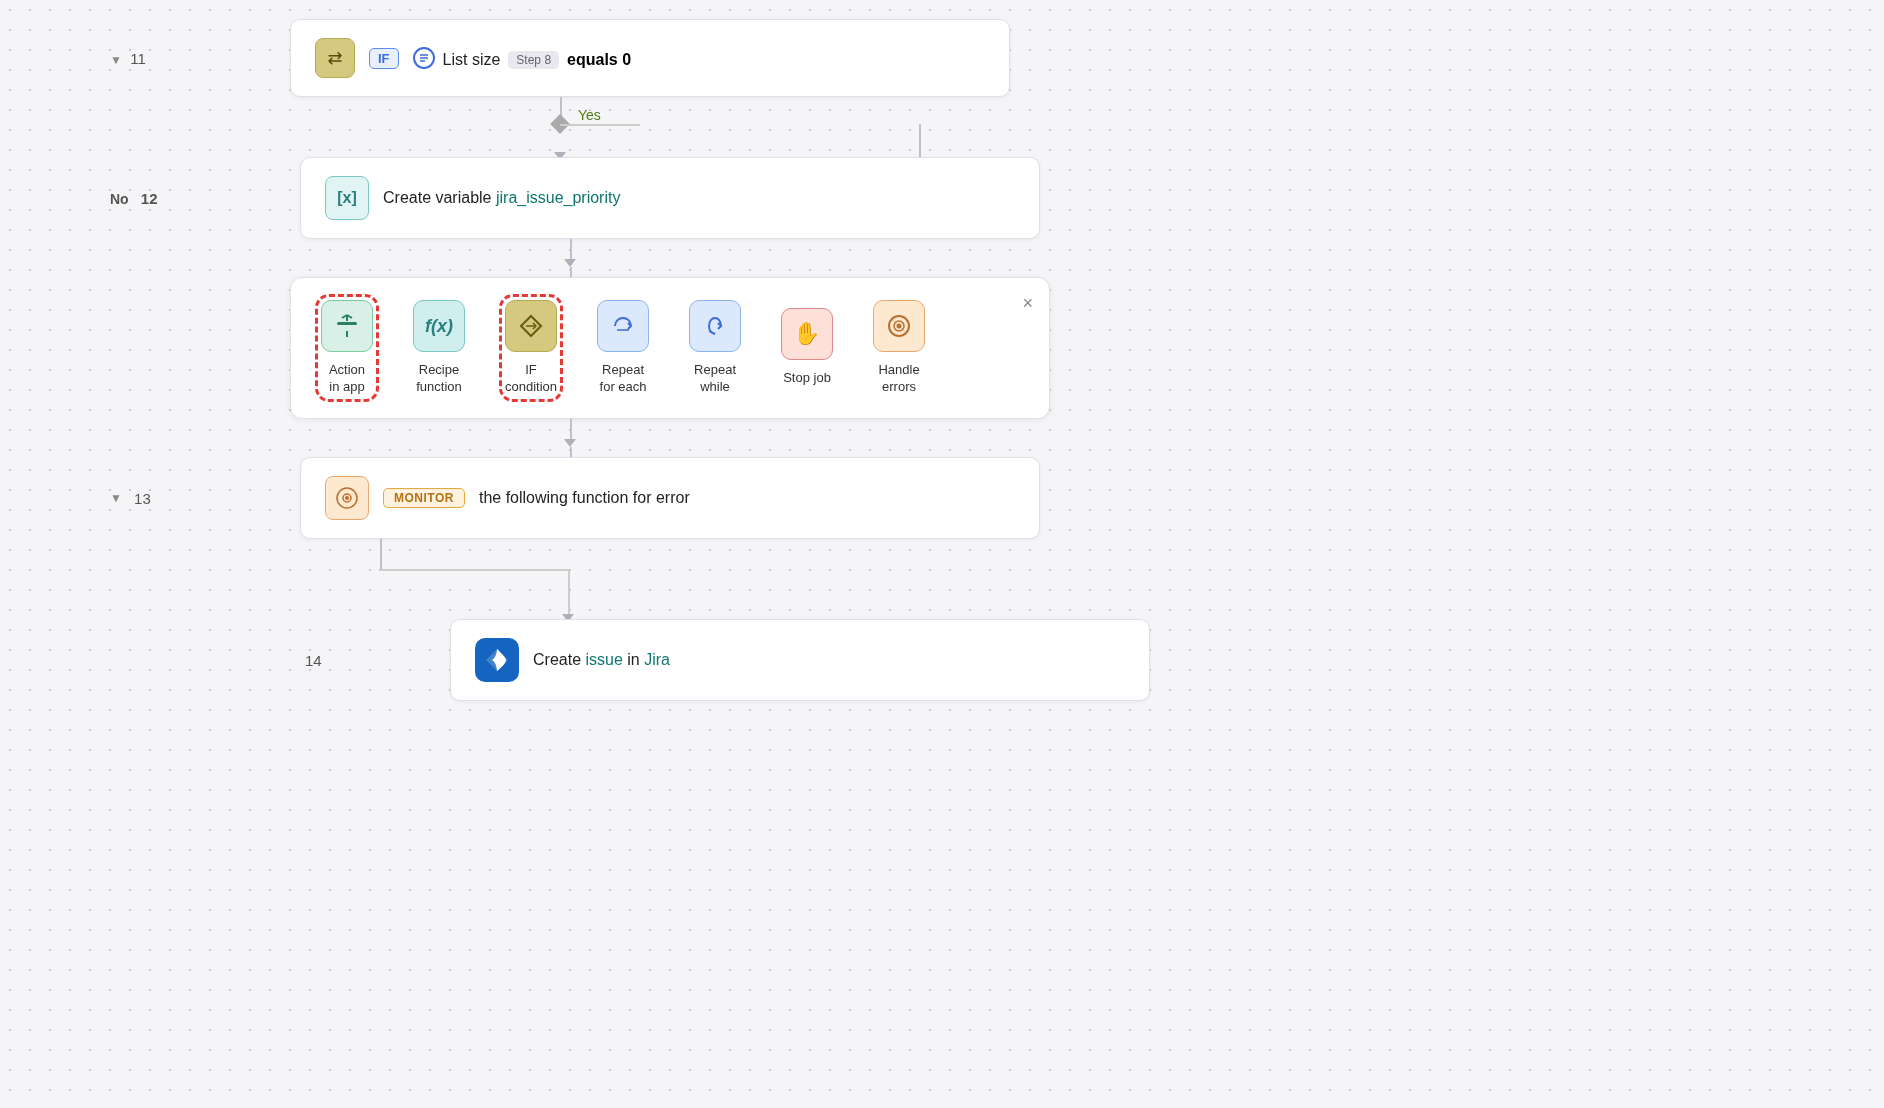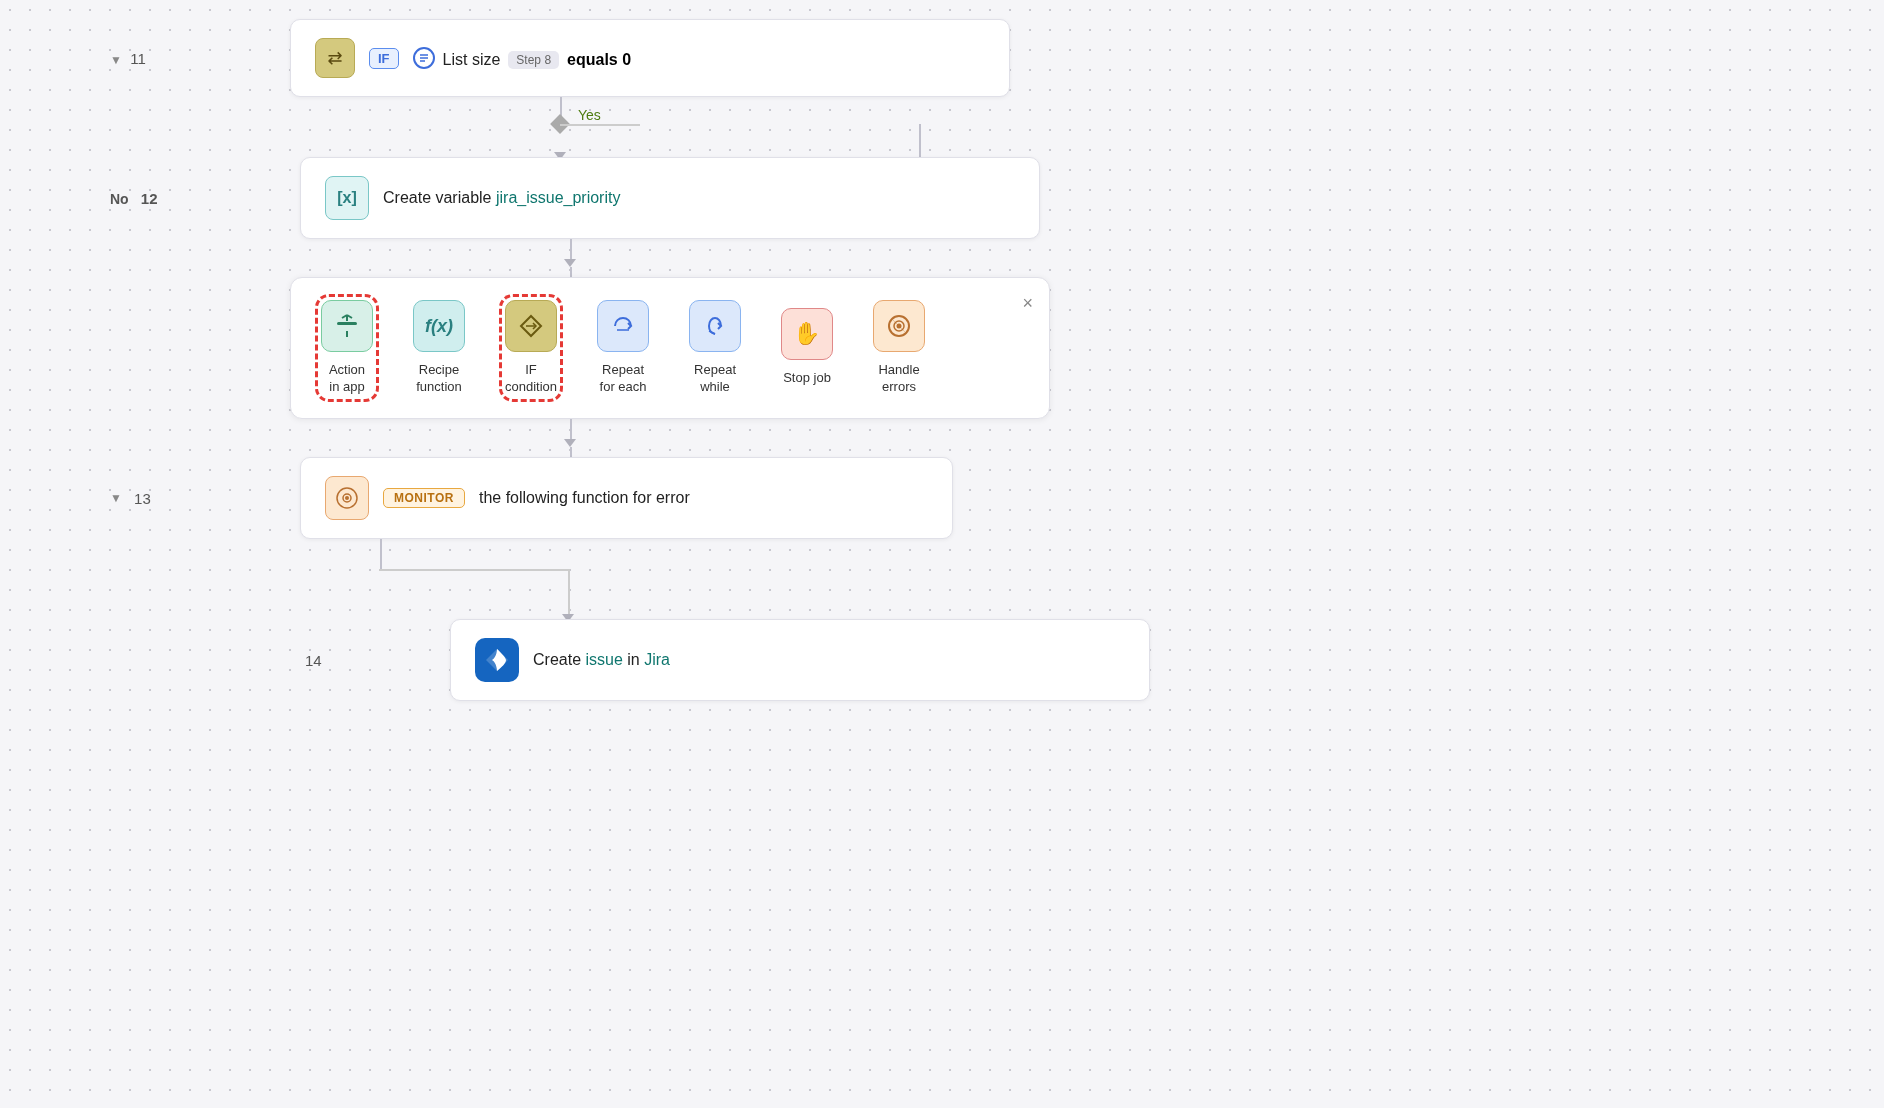--- a/index.html
+++ b/index.html
@@ -357,21 +357,21 @@
     <div class="v-connector" style="height: 20px; margin-left: 270px;"></div>
     <div class="arrowhead" style="margin-left: 264px;"></div>
     <div class="v-connector" style="height: 10px; margin-left: 270px;"></div>
   </div>
 
   <div style="position:relative; margin-left: 100px;">
     <div class="step-num-label" style="left: -190px; display:flex; align-items:center; gap:4px;">
       <span style="font-size:12px; color:#888;">▼</span>
       &nbsp;<span>13</span>
     </div>
-    <div class="card" style="width: 653px;">
+    <div class="card" style="width: 740px;">
       <div class="icon-box" style="background:#fde8d0; border:1px solid #e8a870; width:44px; height:44px; border-radius:8px; display:flex; align-items:center; justify-content:center;">
         <svg width="24" height="24" viewBox="0 0 24 24" fill="none">
           <circle cx="12" cy="12" r="10" stroke="#b87030" stroke-width="1.5" fill="none"></circle>
           <circle cx="12" cy="12" r="4" stroke="#b87030" stroke-width="1.5" fill="none"></circle>
           <circle cx="12" cy="12" r="2" fill="#b87030"></circle>
         </svg>
       </div>
       <span class="monitor-badge">MONITOR</span>
       <span class="card-text">the following function for error</span>
     </div>

